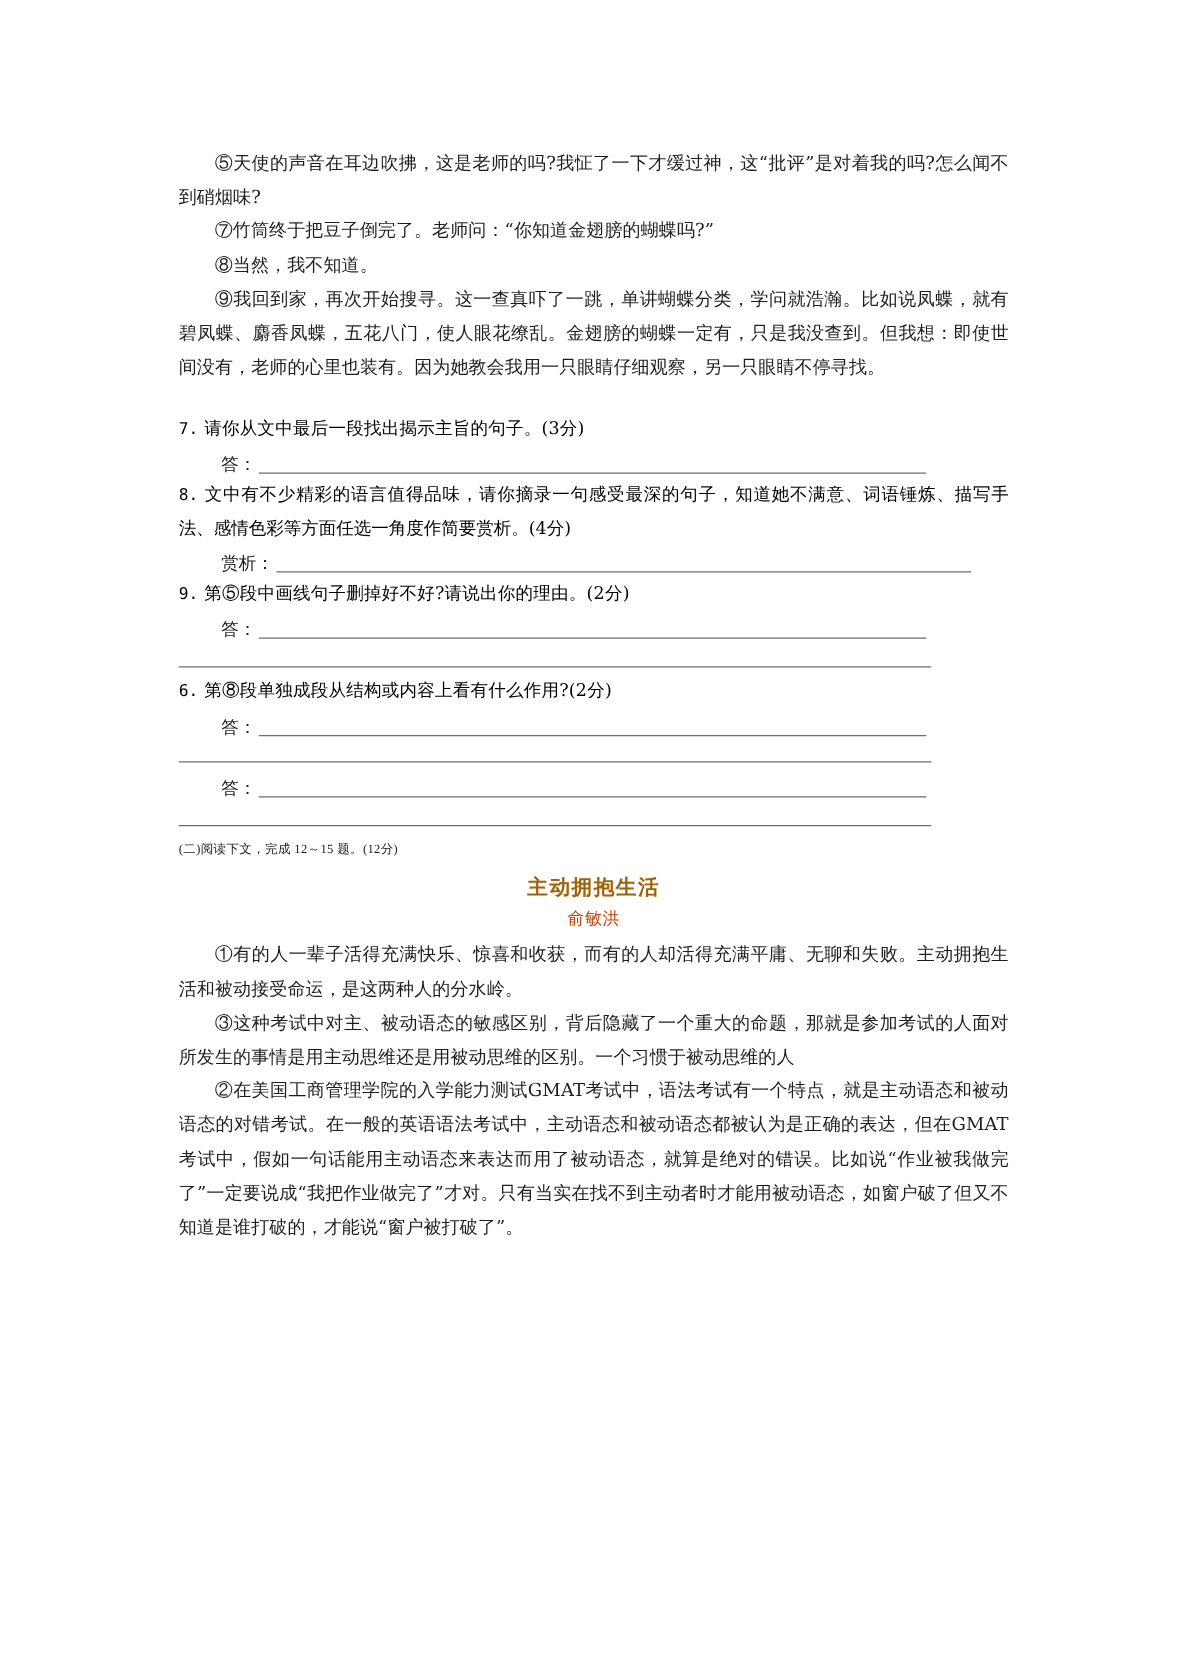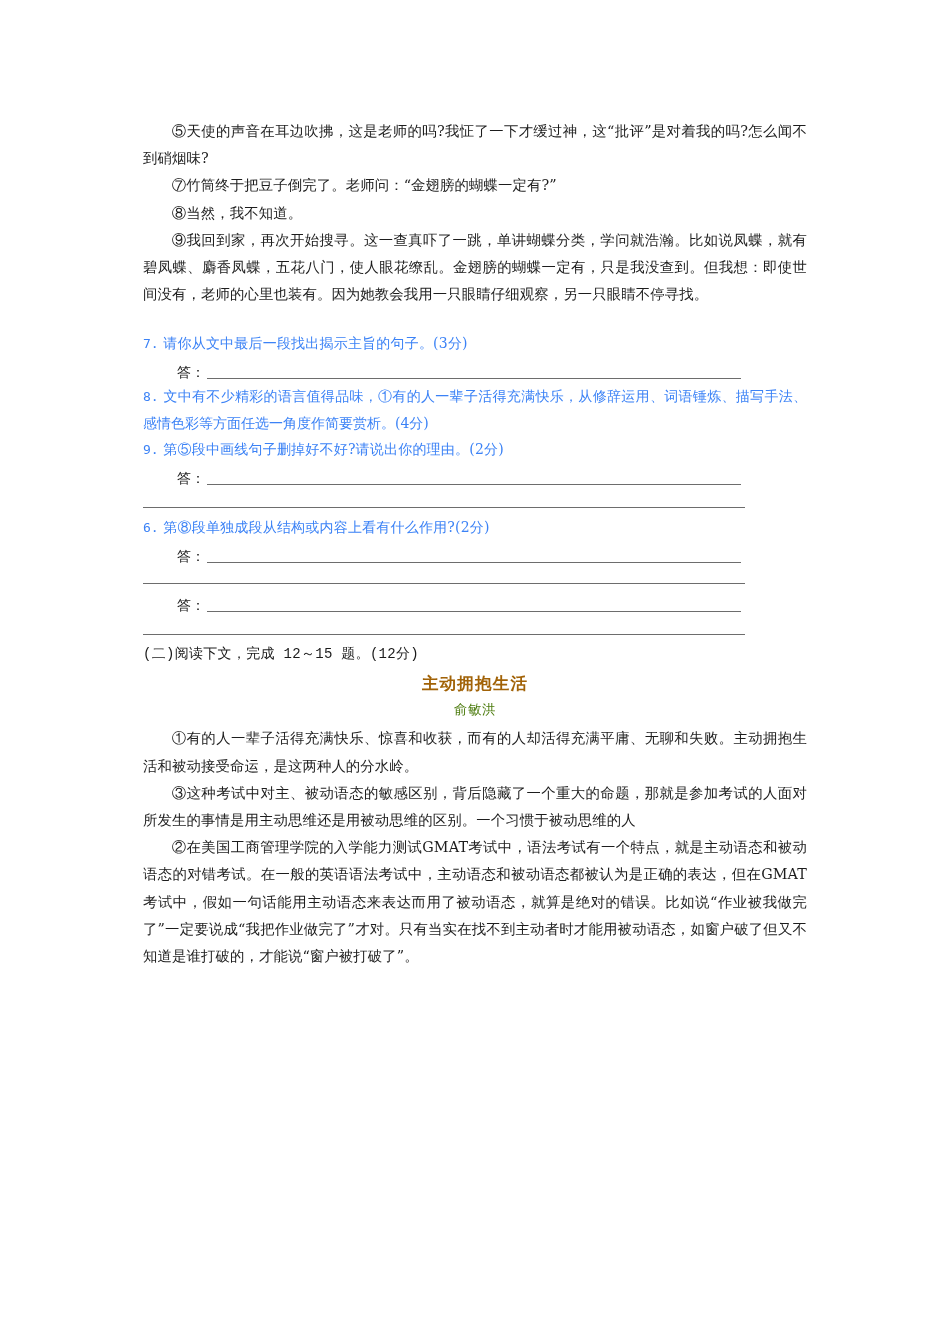--- a/index.html
+++ b/index.html
@@ -44,21 +44,21 @@
     margin: 0;
     color: #1d1d1d;
   }
   .prose.indent { text-indent: 2em; }
 
   
   .qblock {
     font-family: "DejaVu Serif", "Liberation Serif", serif;
     font-size: 14px;
     line-height: 26px;
-    color: #3b82f6;
+    color: #000000;
     text-align: justify;
     text-justify: inter-ideograph;
     margin: 0;
   }
   .qnum-line {
     display: block;
     letter-spacing: 0.2px;
   }
   .qnum {
     font-family: "DejaVu Sans Mono", "Liberation Mono", monospace;
@@ -116,55 +116,59 @@
     margin: 0;
     color: #a16207;
   }
   .art-author {
     text-align: center;
     font-family: "DejaVu Serif", "Liberation Serif", serif;
     font-size: 13.5px;
     line-height: 24px;
     letter-spacing: 0.6px;
     margin: 0;
-    color: #4d7c0f;
+    color: #c2410c;
   }
   .sec-head {
-    font-family: Liberation Mono, monospace;
-    font-size: 14px;
+    font-family: Liberation Serif, serif;
+    font-size: 10px;
     line-height: 26px;
     letter-spacing: 0.3px;
     margin: 0;
   }
 </style>
 </head>
 <body>
 
 <div class="page">
   <div class="content">
 
     <div>
       <p class="prose indent">⑤天使的声音在耳边吹拂，这是老师的吗?我怔了一下才缓过神，这“批评”是对着我的吗?怎么闻不到硝烟味?</p>
-      <p class="prose indent">⑦竹筒终于把豆子倒完了。老师问：“金翅膀的蝴蝶一定有?”</p>
+      <p class="prose indent">⑦竹筒终于把豆子倒完了。老师问：“你知道金翅膀的蝴蝶吗?”</p>
       <p class="prose indent">⑧当然，我不知道。</p>
       <p class="prose indent">⑨我回到家，再次开始搜寻。这一查真吓了一跳，单讲蝴蝶分类，学问就浩瀚。比如说凤蝶，就有碧凤蝶、麝香凤蝶，五花八门，使人眼花缭乱。金翅膀的蝴蝶一定有，只是我没查到。但我想：即使世间没有，老师的心里也装有。因为她教会我用一只眼睛仔细观察，另一只眼睛不停寻找。</p>
     </div>
 
     <div class="sp-22"></div>
 
     <div>
       <div class="qblock qnum-line"><span class="qnum">7.</span>&nbsp;<span>请你从文中最后一段找出揭示主旨的句子。(3分)</span></div>
       <div class="ans-row short">
         <span class="ans-label">答：</span>
         <span class="ans-rule"></span>
       </div>
     </div>
 
     <div>
-      <div class="qblock"><span class="qnum">8.</span>&nbsp;<span>文中有不少精彩的语言值得品味，①有的人一辈子活得充满快乐，从修辞运用、词语锤炼、描写手法、感情色彩等方面任选一角度作简要赏析。(4分)</span></div>
+      <div class="qblock"><span class="qnum">8.</span>&nbsp;<span>文中有不少精彩的语言值得品味，请你摘录一句感受最深的句子，知道她不满意、词语锤炼、描写手法、感情色彩等方面任选一角度作简要赏析。(4分)</span></div>
+      <div class="ans-row long">
+        <span class="ans-label">赏析：</span>
+        <span class="ans-rule"></span>
+      </div>
     </div>
 
     <div>
       <div class="qblock qnum-line"><span class="qnum">9.</span>&nbsp;<span>第⑤段中画线句子删掉好不好?请说出你的理由。(2分)</span></div>
       <div class="ans-row short">
         <span class="ans-label">答：</span>
         <span class="ans-rule"></span>
       </div>
       <div class="sp-18"></div>
       <hr class="sep-rule">

